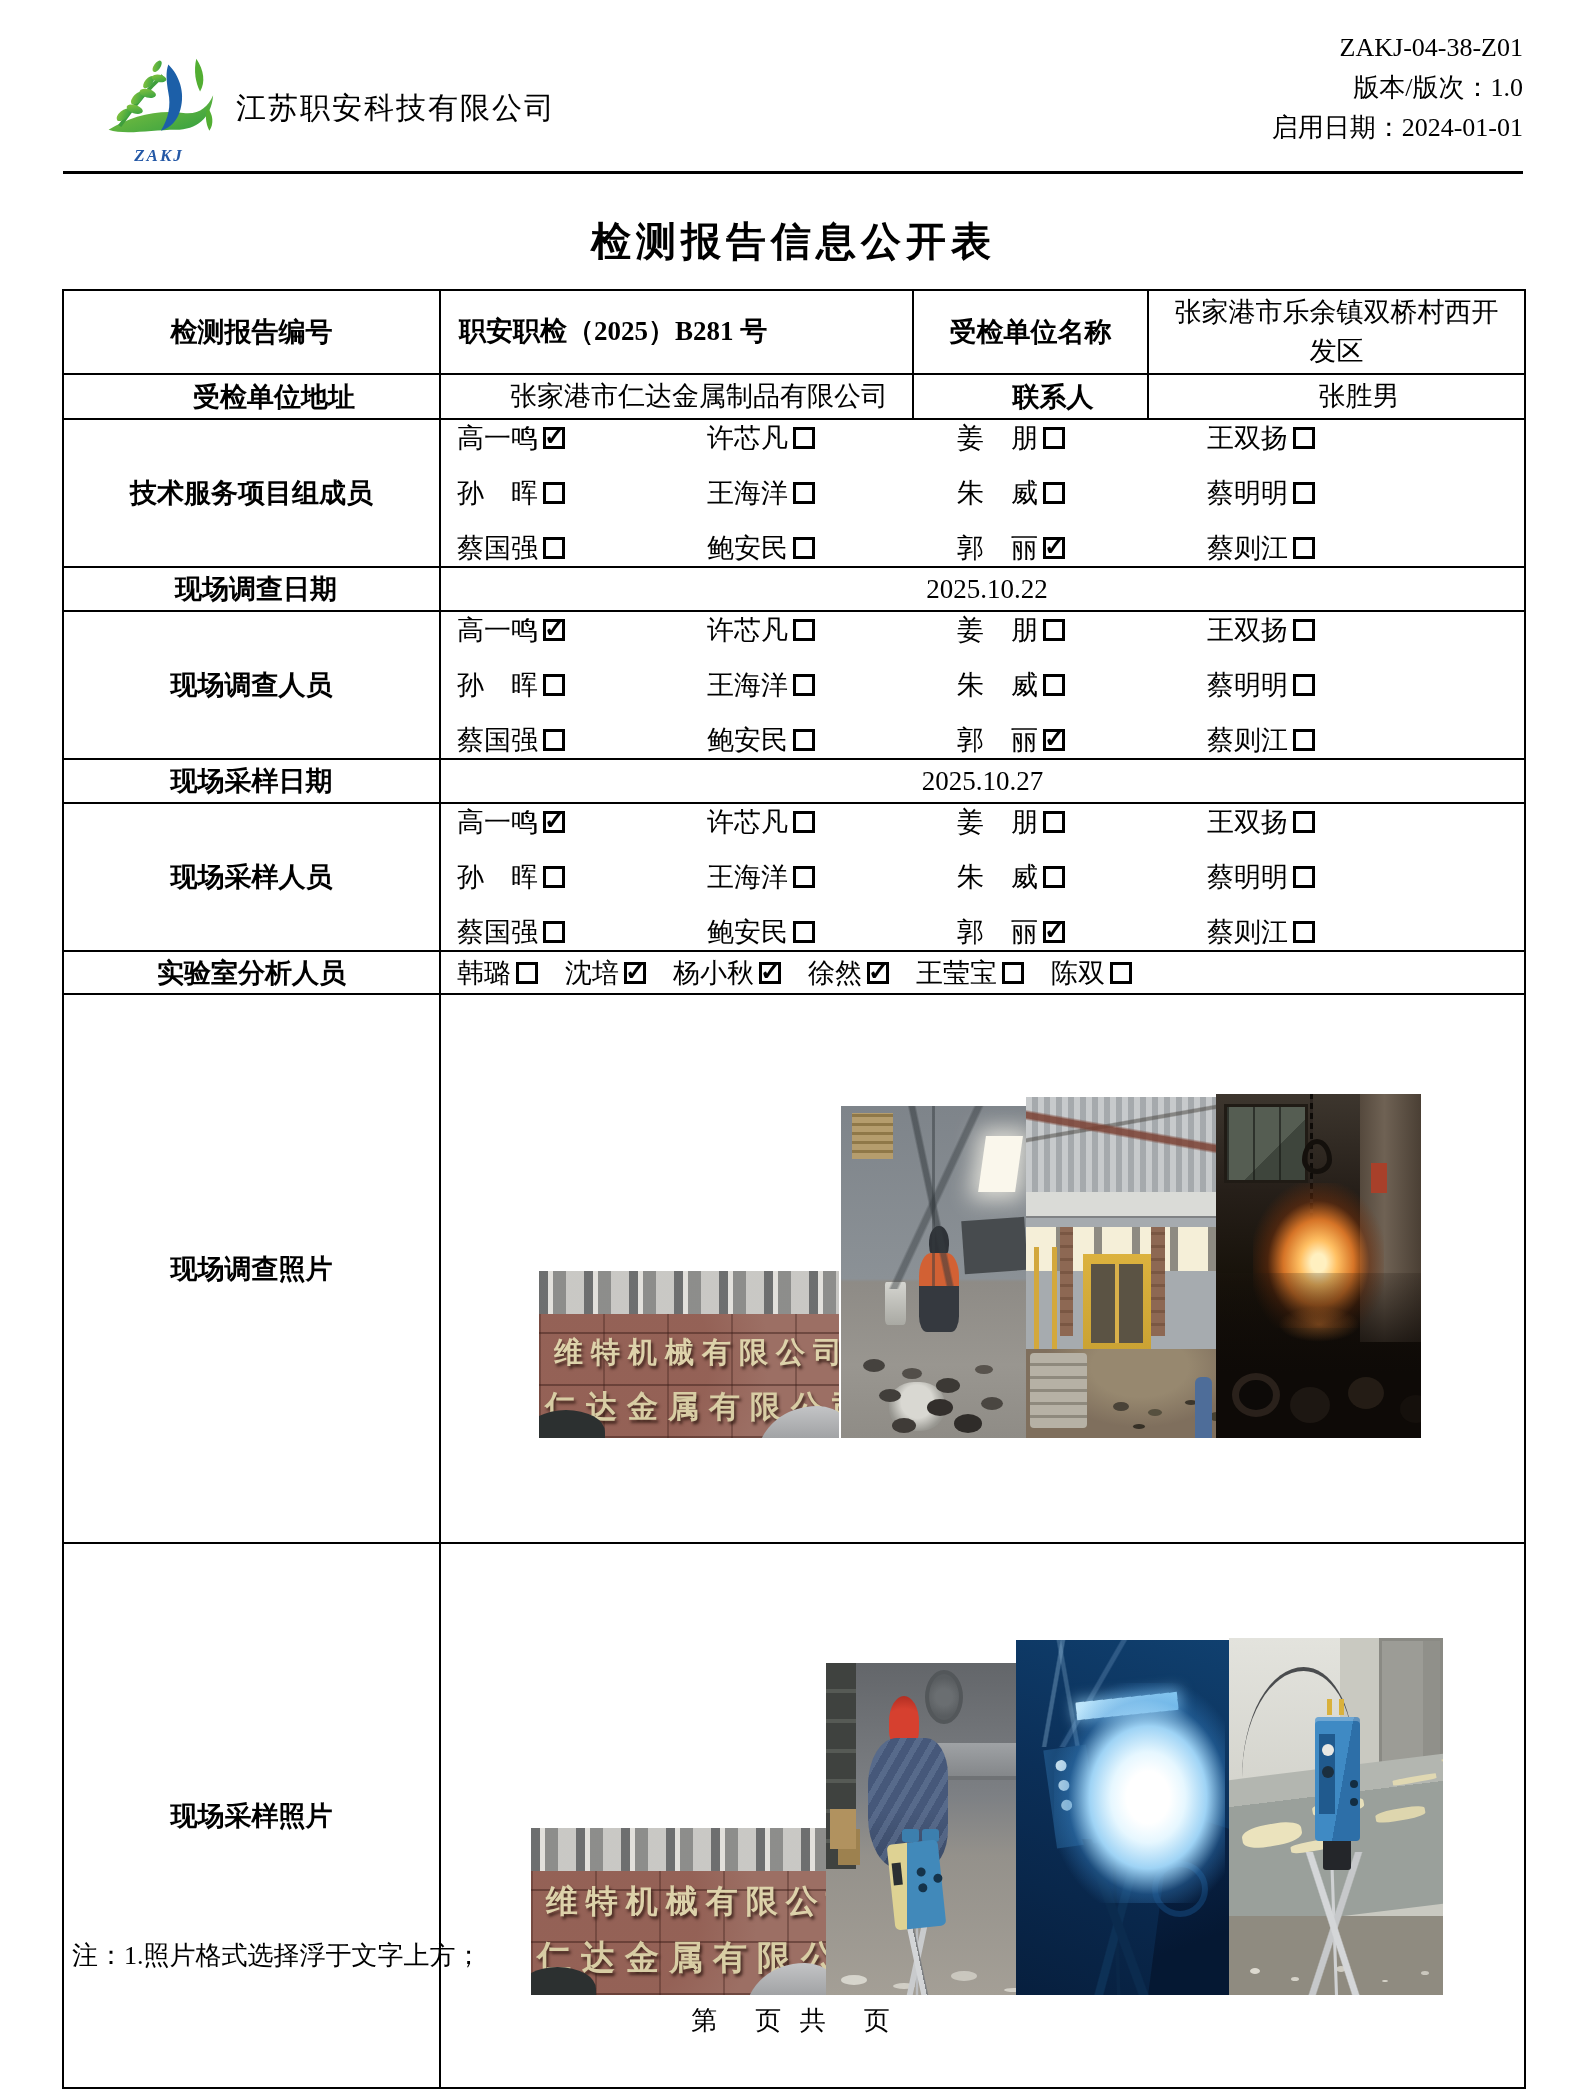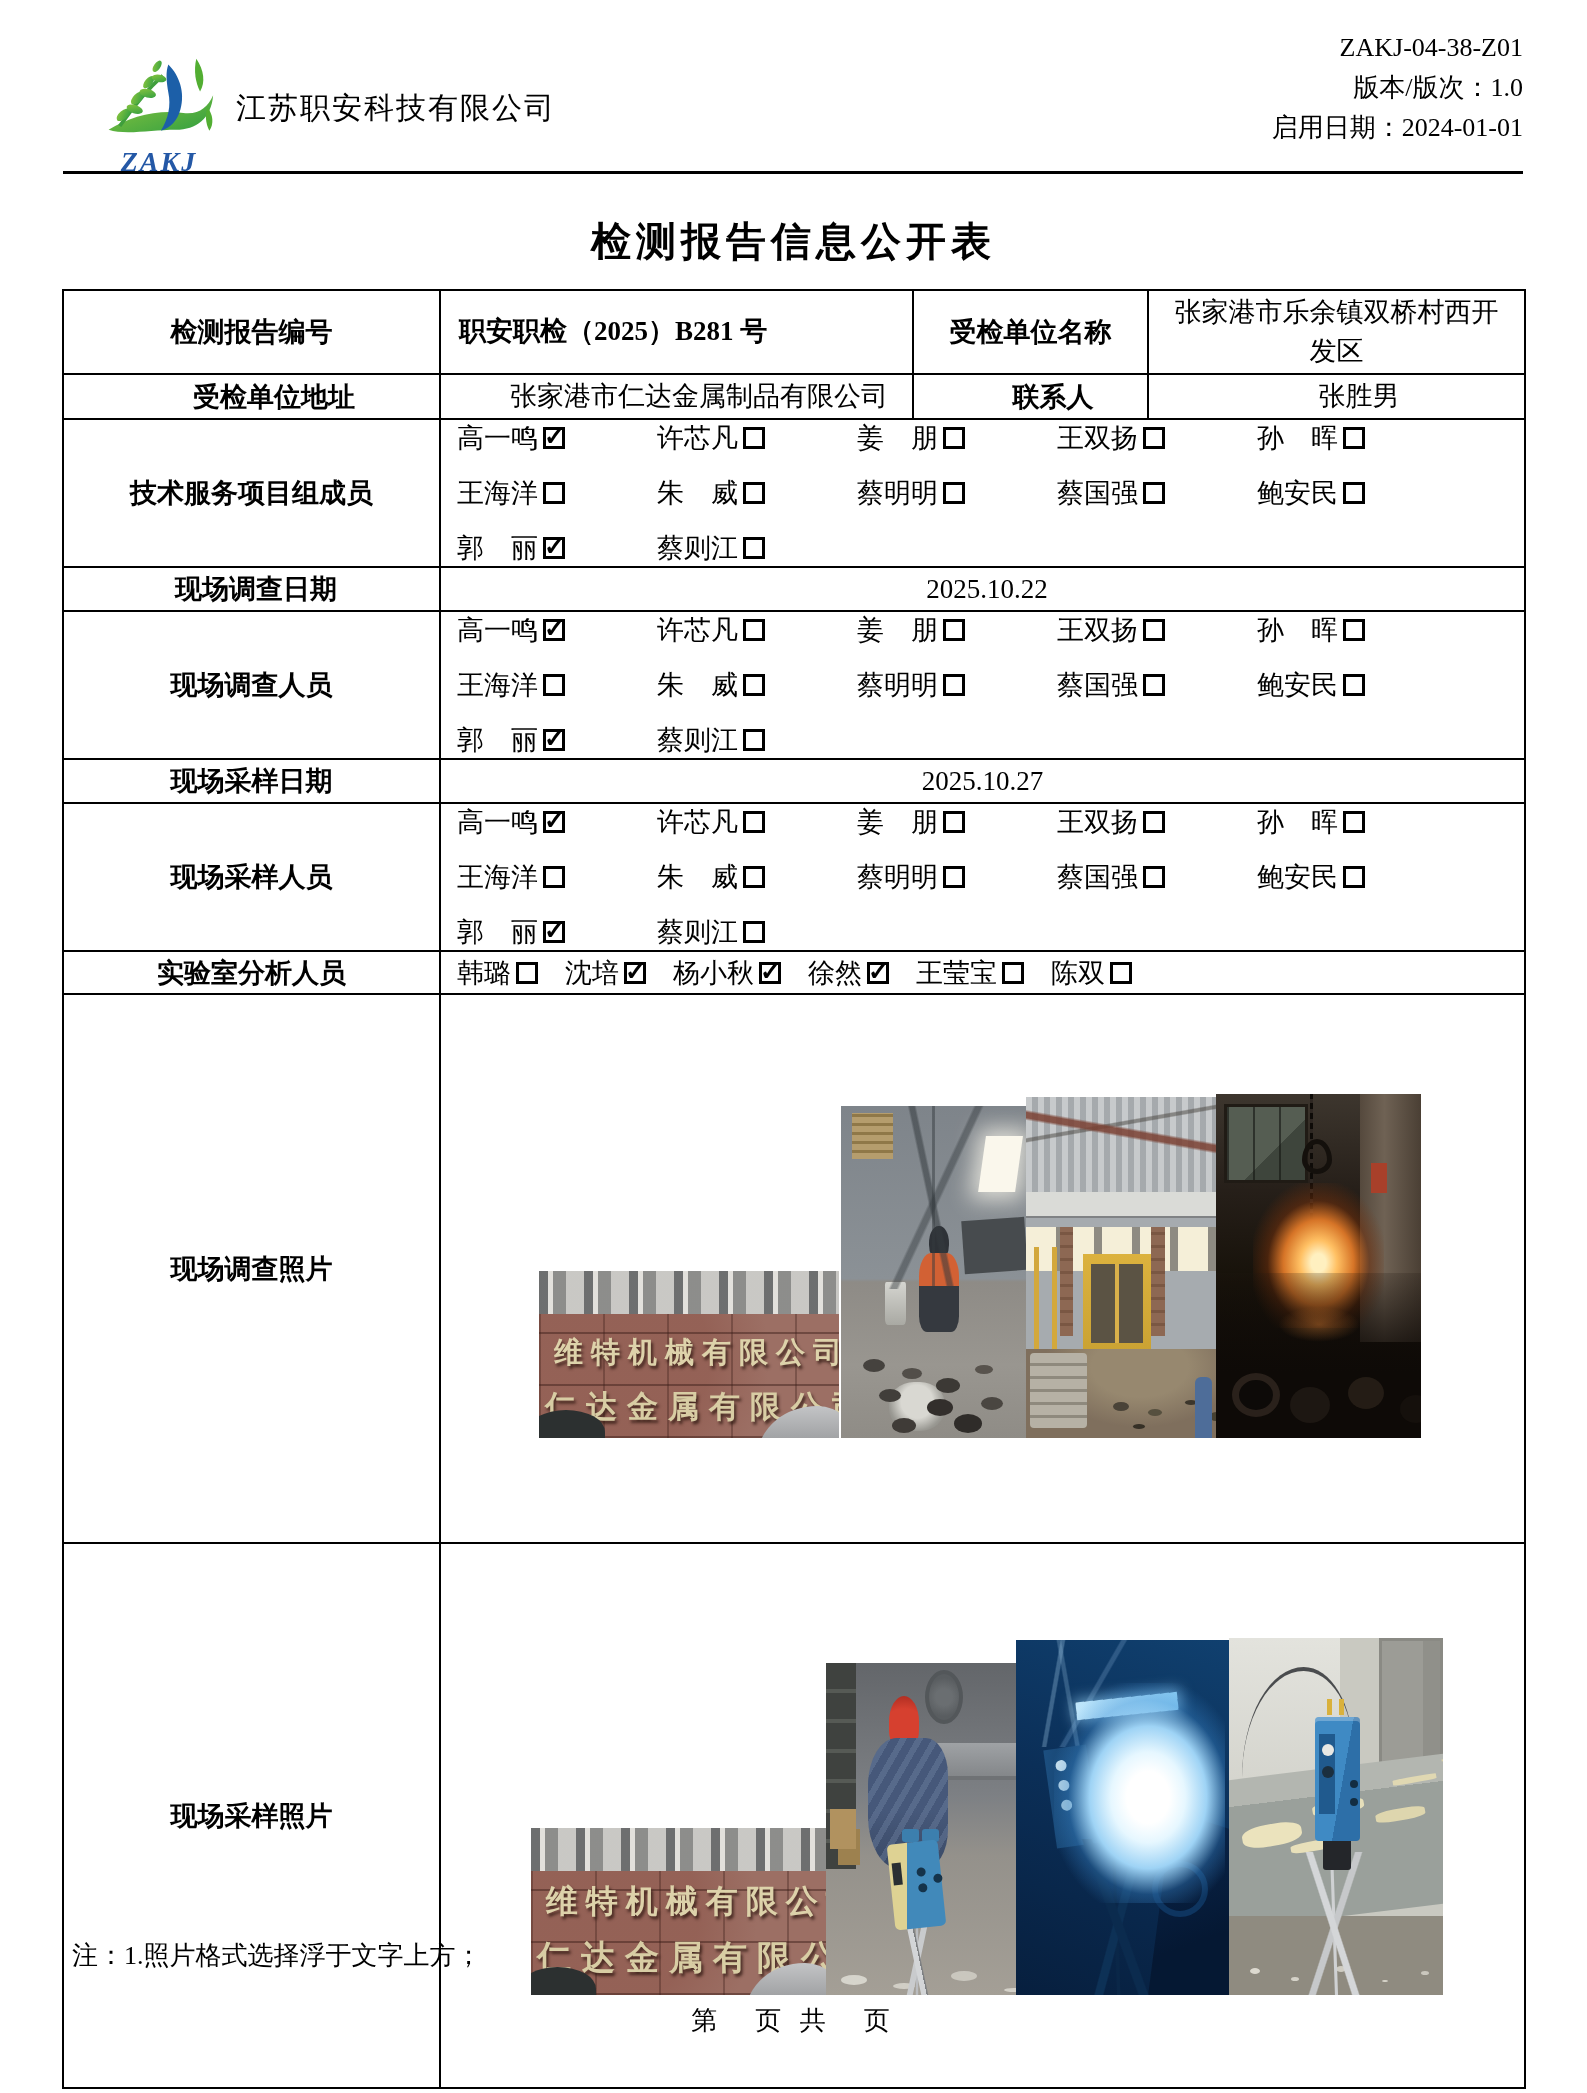--- a/index.html
+++ b/index.html
@@ -3,21 +3,21 @@
 <meta charset="utf-8">
 <style>
   html,body{margin:0;padding:0;background:#ffffff;}
   .page{position:relative;width:1587px;height:2093px;background:#fff;overflow:hidden;
         font-family:"Liberation Serif","DejaVu Serif",serif;color:#000;}
   .abs{position:absolute;}
 
   
   .logo{left:100px;top:50px;width:118px;text-align:center;}
   .logo svg{display:block;margin:0 auto;}
-  .logo-text{font-size:28px;font-weight:bold;font-style:italic;color:#2458a6;letter-spacing:2px;
+  .logo-text{font-size:17px;font-weight:bold;font-style:italic;color:#2458a6;letter-spacing:2px;
              font-family:"Liberation Serif","DejaVu Serif",serif;}
   .company-name{left:236px;top:88px;font-size:30px;letter-spacing:2px;}
   .doc-meta{right:64px;top:28px;text-align:right;font-size:26px;line-height:40px;}
   .header-rule{left:63px;top:171px;width:1460px;height:3px;background:#000;}
   .page-title{left:0;top:214px;width:100%;text-align:center;font-size:40px;font-weight:bold;letter-spacing:5px;}
 
   
   table.doc-table{position:absolute;left:62px;top:289px;width:1462px;border-collapse:collapse;table-layout:fixed;}
   .doc-table td{border:2px solid #000;font-size:27px;vertical-align:middle;padding:0;}
   .doc-table td.lbl{font-weight:bold;text-align:center;}
@@ -29,21 +29,21 @@
   .r3 td{height:83px;}
   .r4 td{height:42px;padding-left:9px;}
   .r5 td{height:88px;}
   .r6 td{height:42px;}
   .r7 td{height:85px;}
   .r8 td{height:41px;}
   .r9 td{height:46px;}
   .r10 td{height:547px;}
   .r11 td{height:543px;}
 
-  .members{display:grid;grid-template-columns:repeat(5,1fr);row-gap:16px;align-content:center;
+  .members{display:grid;grid-template-columns:repeat(4,1fr);row-gap:16px;align-content:center;
            height:100%;box-sizing:border-box;padding:0 86px 0 16px;gap:19px;}
   .member{white-space:nowrap;}
   .members-flex{display:flex;gap:27px;align-items:center;height:100%;box-sizing:border-box;padding-left:16px;}
   .cbox{display:inline-block;width:16px;height:16px;border:3px solid #000;margin-left:5px;
         vertical-align:-2px;position:relative;}
   .cbox.checked::after{content:"✓";position:absolute;left:-2px;top:-8px;font-size:25px;font-weight:bold;color:#000;}
 
   td.photocell{position:relative;}
   .photo{position:absolute;overflow:hidden;}
 

